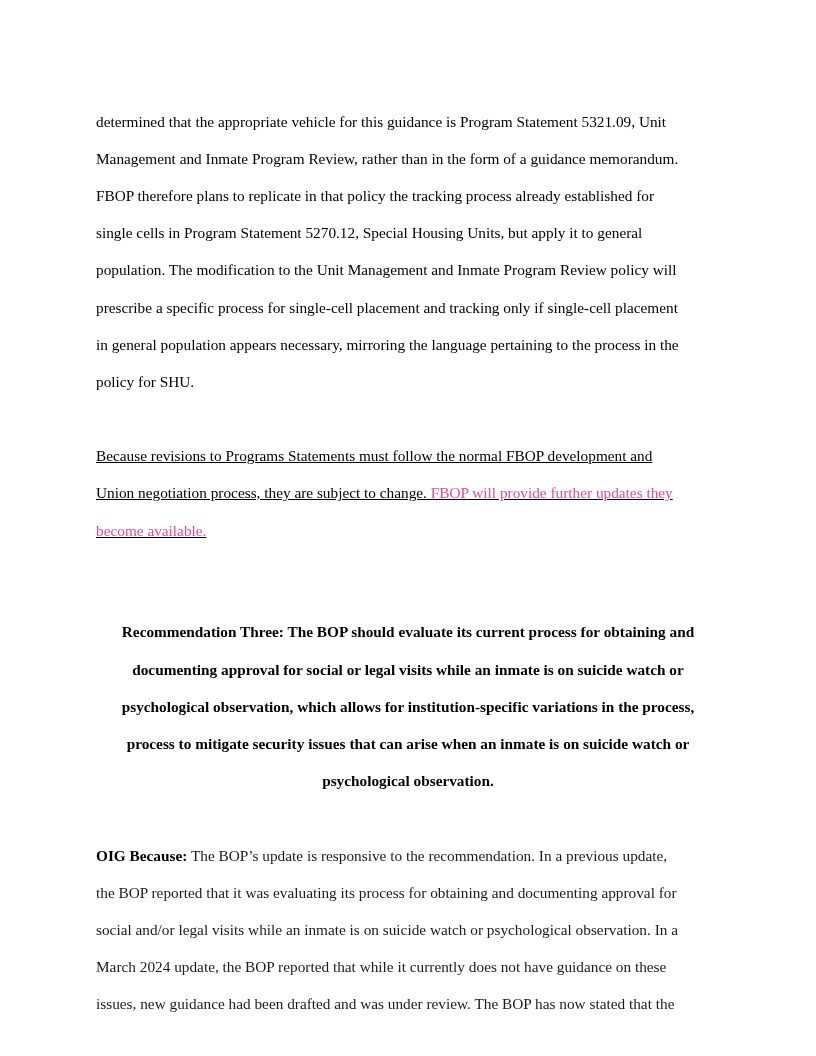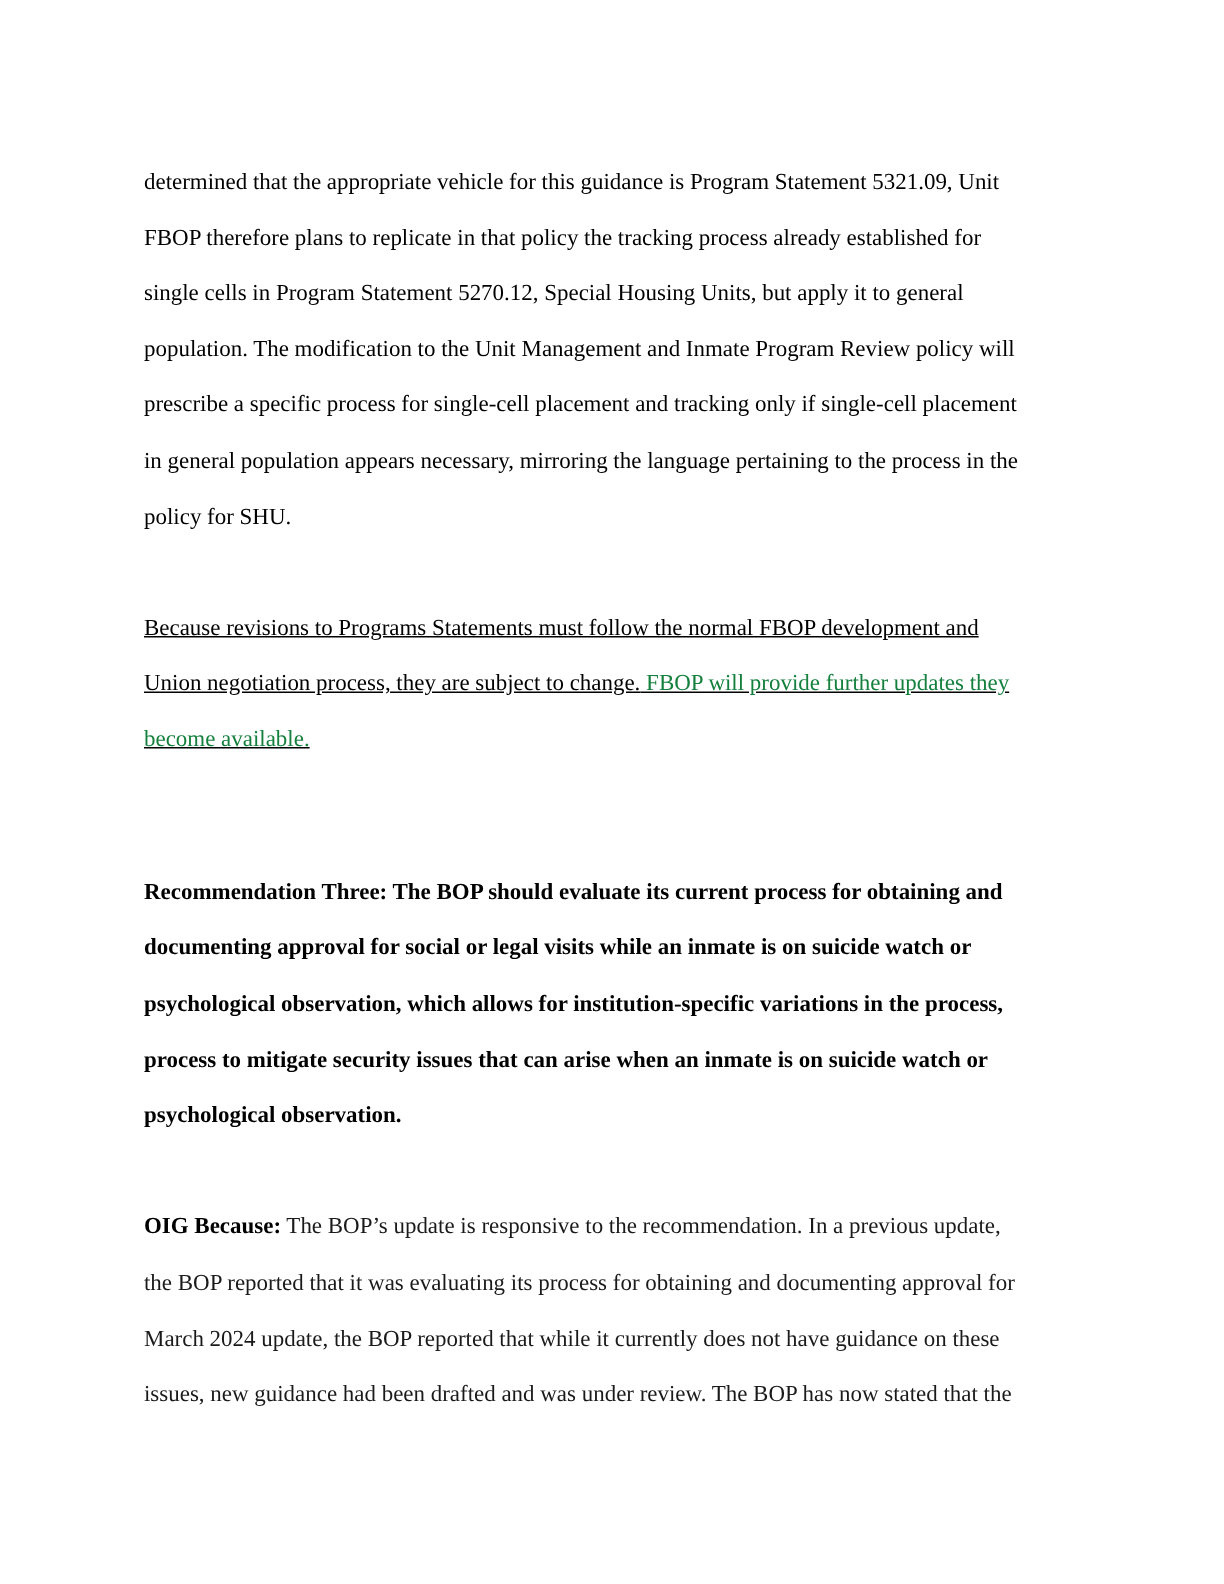--- a/index.html
+++ b/index.html
@@ -20,36 +20,37 @@
       left: 96px;
       top: 94px;
       width: 624px;
       font-size: 15.3px;
       line-height: 18.6px;
     }
     p {
       margin: 0;
       white-space: pre-line;
     }
-    .gray { color: #15803d; }
+    .gray { color: #ec4899; }
     .dark { color: #1a1a1a; }
-    .bold { font-weight: bold; color: #000; }
+    .bold { font-weight: bold; color: #000; text-align: center; }
     .line { display: block; white-space: nowrap; }
     #p1 { margin-bottom: 18.6px; }
     #p2 { margin-bottom: 46px; text-decoration: underline; }
     #rec3 { margin-bottom: 18.6px; }
     #oig3 { margin-bottom: 18.6px; }
   </style>
 </head>
 <body>
 
 <div class="page">
 
   <p id="p1">
     <span class="line">determined that the appropriate vehicle for this guidance is Program Statement 5321.09, Unit</span>
+    <span class="line">Management and Inmate Program Review, rather than in the form of a guidance memorandum.</span>
     <span class="line">FBOP therefore plans to replicate in that policy the tracking process already established for</span>
     <span class="line">single cells in Program Statement 5270.12, Special Housing Units, but apply it to general</span>
     <span class="line">population. The modification to the Unit Management and Inmate Program Review policy will</span>
     <span class="line">prescribe a specific process for single-cell placement and tracking only if single-cell placement</span>
     <span class="line">in general population appears necessary, mirroring the language pertaining to the process in the</span>
     <span class="line">policy for SHU.</span>
   </p>
 
   <p id="p2">
     <span class="line">Because revisions to Programs Statements must follow the normal FBOP development and</span>
@@ -61,20 +62,21 @@
     <span class="line">Recommendation Three: The BOP should evaluate its current process for obtaining and</span>
     <span class="line">documenting approval for social or legal visits while an inmate is on suicide watch or</span>
     <span class="line">psychological observation, which allows for institution-specific variations in the process,</span>
     <span class="line">process to mitigate security issues that can arise when an inmate is on suicide watch or</span>
     <span class="line">psychological observation.</span>
   </p>
 
   <p id="oig3" class="dark">
     <span class="line"><span class="bold">OIG Because:</span><span> The BOP’s update is responsive to the recommendation. In a previous update,</span></span>
     <span class="line">the BOP reported that it was evaluating its process for obtaining and documenting approval for</span>
+    <span class="line">social and/or legal visits while an inmate is on suicide watch or psychological observation. In a</span>
     <span class="line">March 2024 update, the BOP reported that while it currently does not have guidance on these</span>
     <span class="line">issues, new guidance had been drafted and was under review. The BOP has now stated that the</span>
     
     
     
   </p>
 
 </div>
 
 </body></html>

